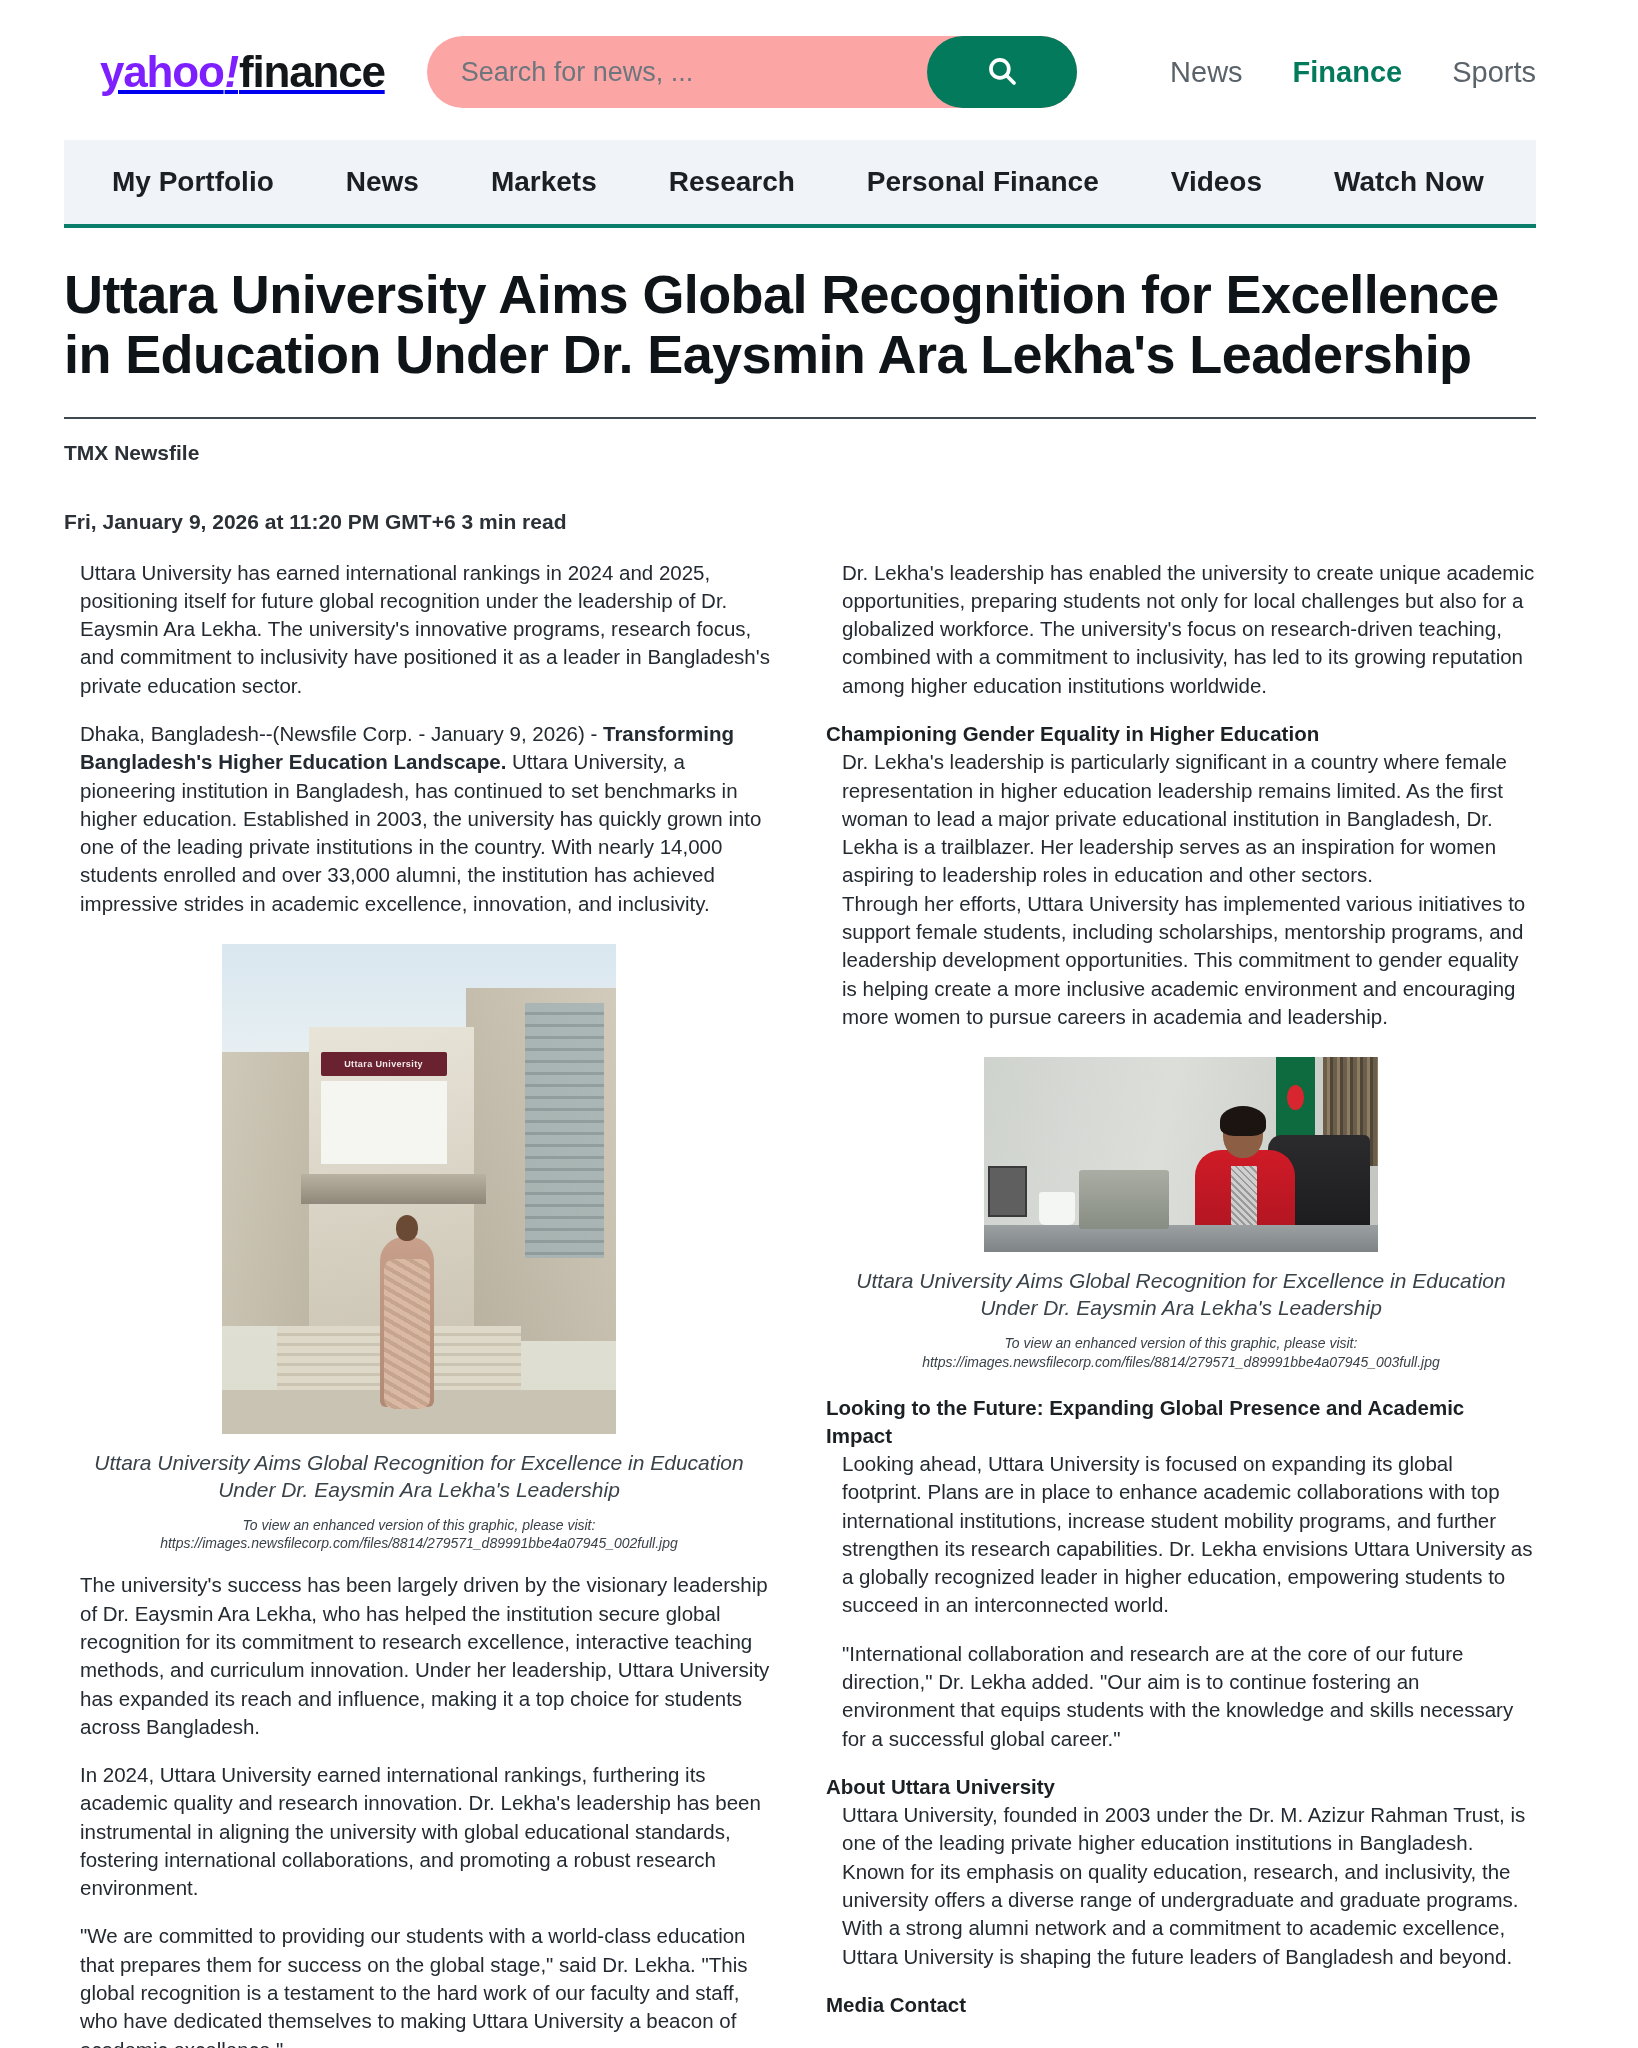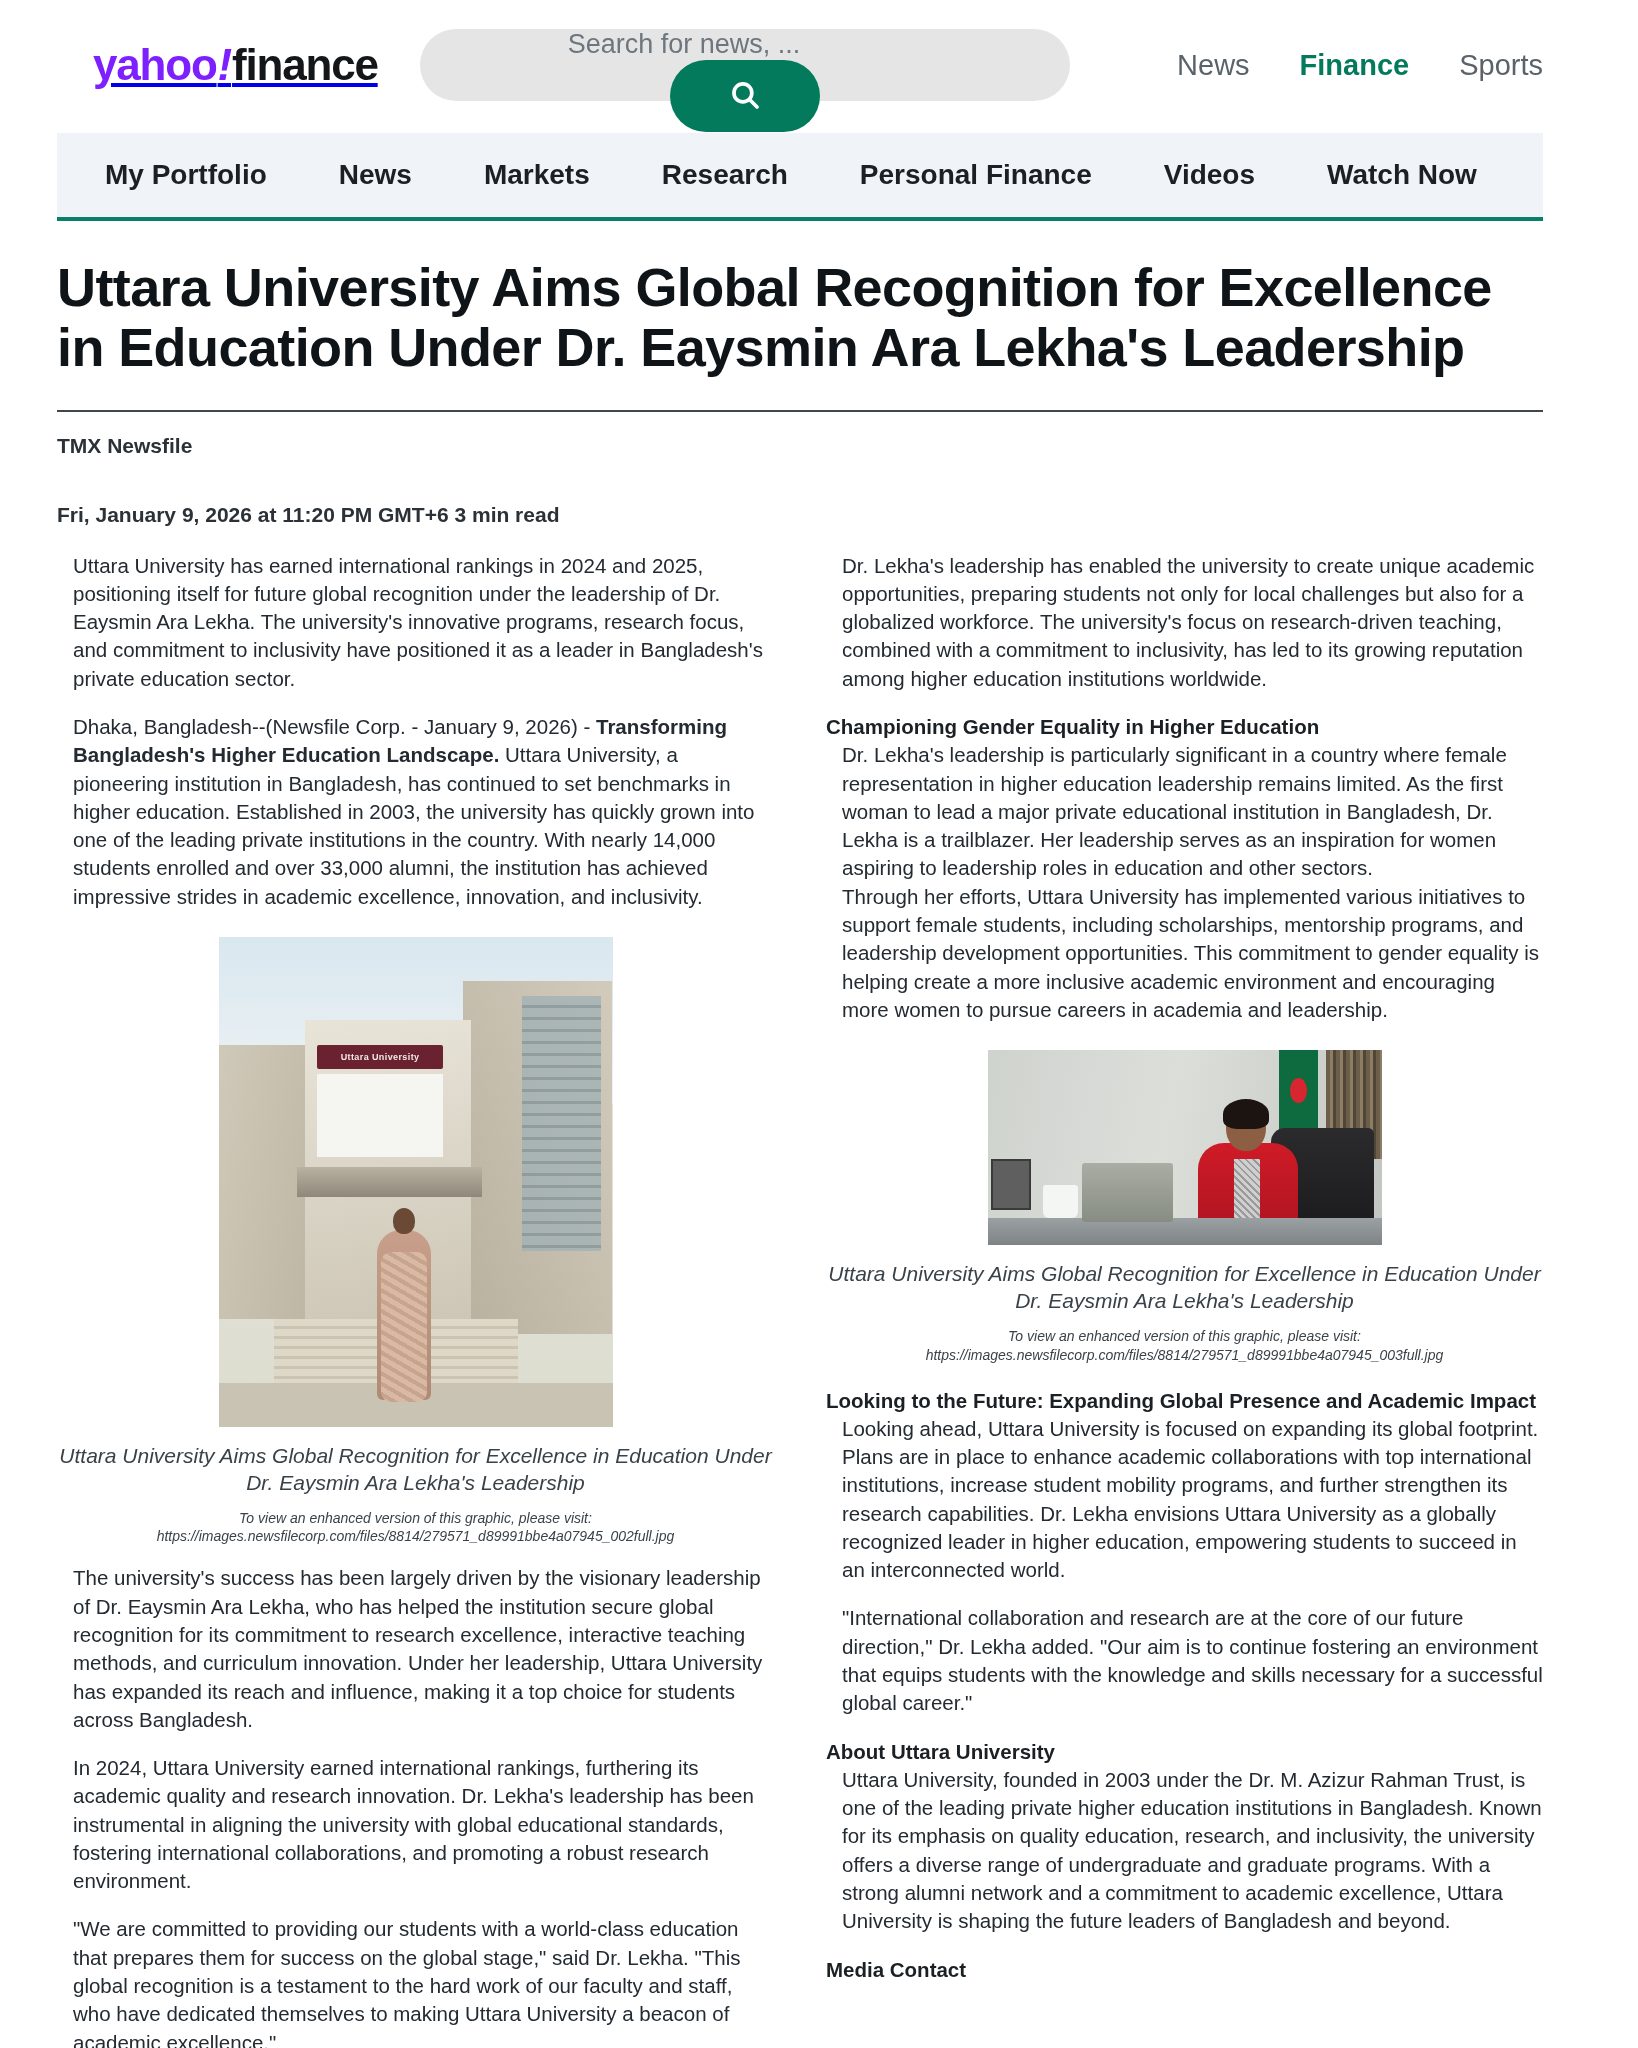--- a/index.html
+++ b/index.html
@@ -12,21 +12,21 @@
     color: #232a31;
     overflow: hidden;
   }
 
   
   .page {
     position: relative;
     width: 1600px;
     height: 2048px;
     background: #fff;
-    padding: 5px;
+    padding: 12px;
   }
 
   
   .masthead {
     display: flex;
     align-items: center;
     height: 120px;
     padding: 0 52px 0 88px;
     background: #fff;
   }
@@ -40,26 +40,25 @@
     white-space: nowrap;
   }
   .brand .y { color: #7e1fff; }
   .brand .bang { color: #7e1fff; font-style: italic; padding: 0 1px; }
   .brand .fin { color: #13171a; }
 
   .searchwrap {
     position: relative;
     width: 650px;
     height: 72px;
-    background: #e5e5e5;
+    background: #fca5a5;
     border-radius: 40px;
     display: flex;
     align-items: center;
     margin-right: 48px;
-    flex-direction: column;
   }
   .searchwrap input {
     flex: 1;
     height: 100%;
     border: none;
     outline: none;
     background: transparent;
     font-family: "Liberation Sans", sans-serif;
     font-size: 27px;
     color: #5b636a;

